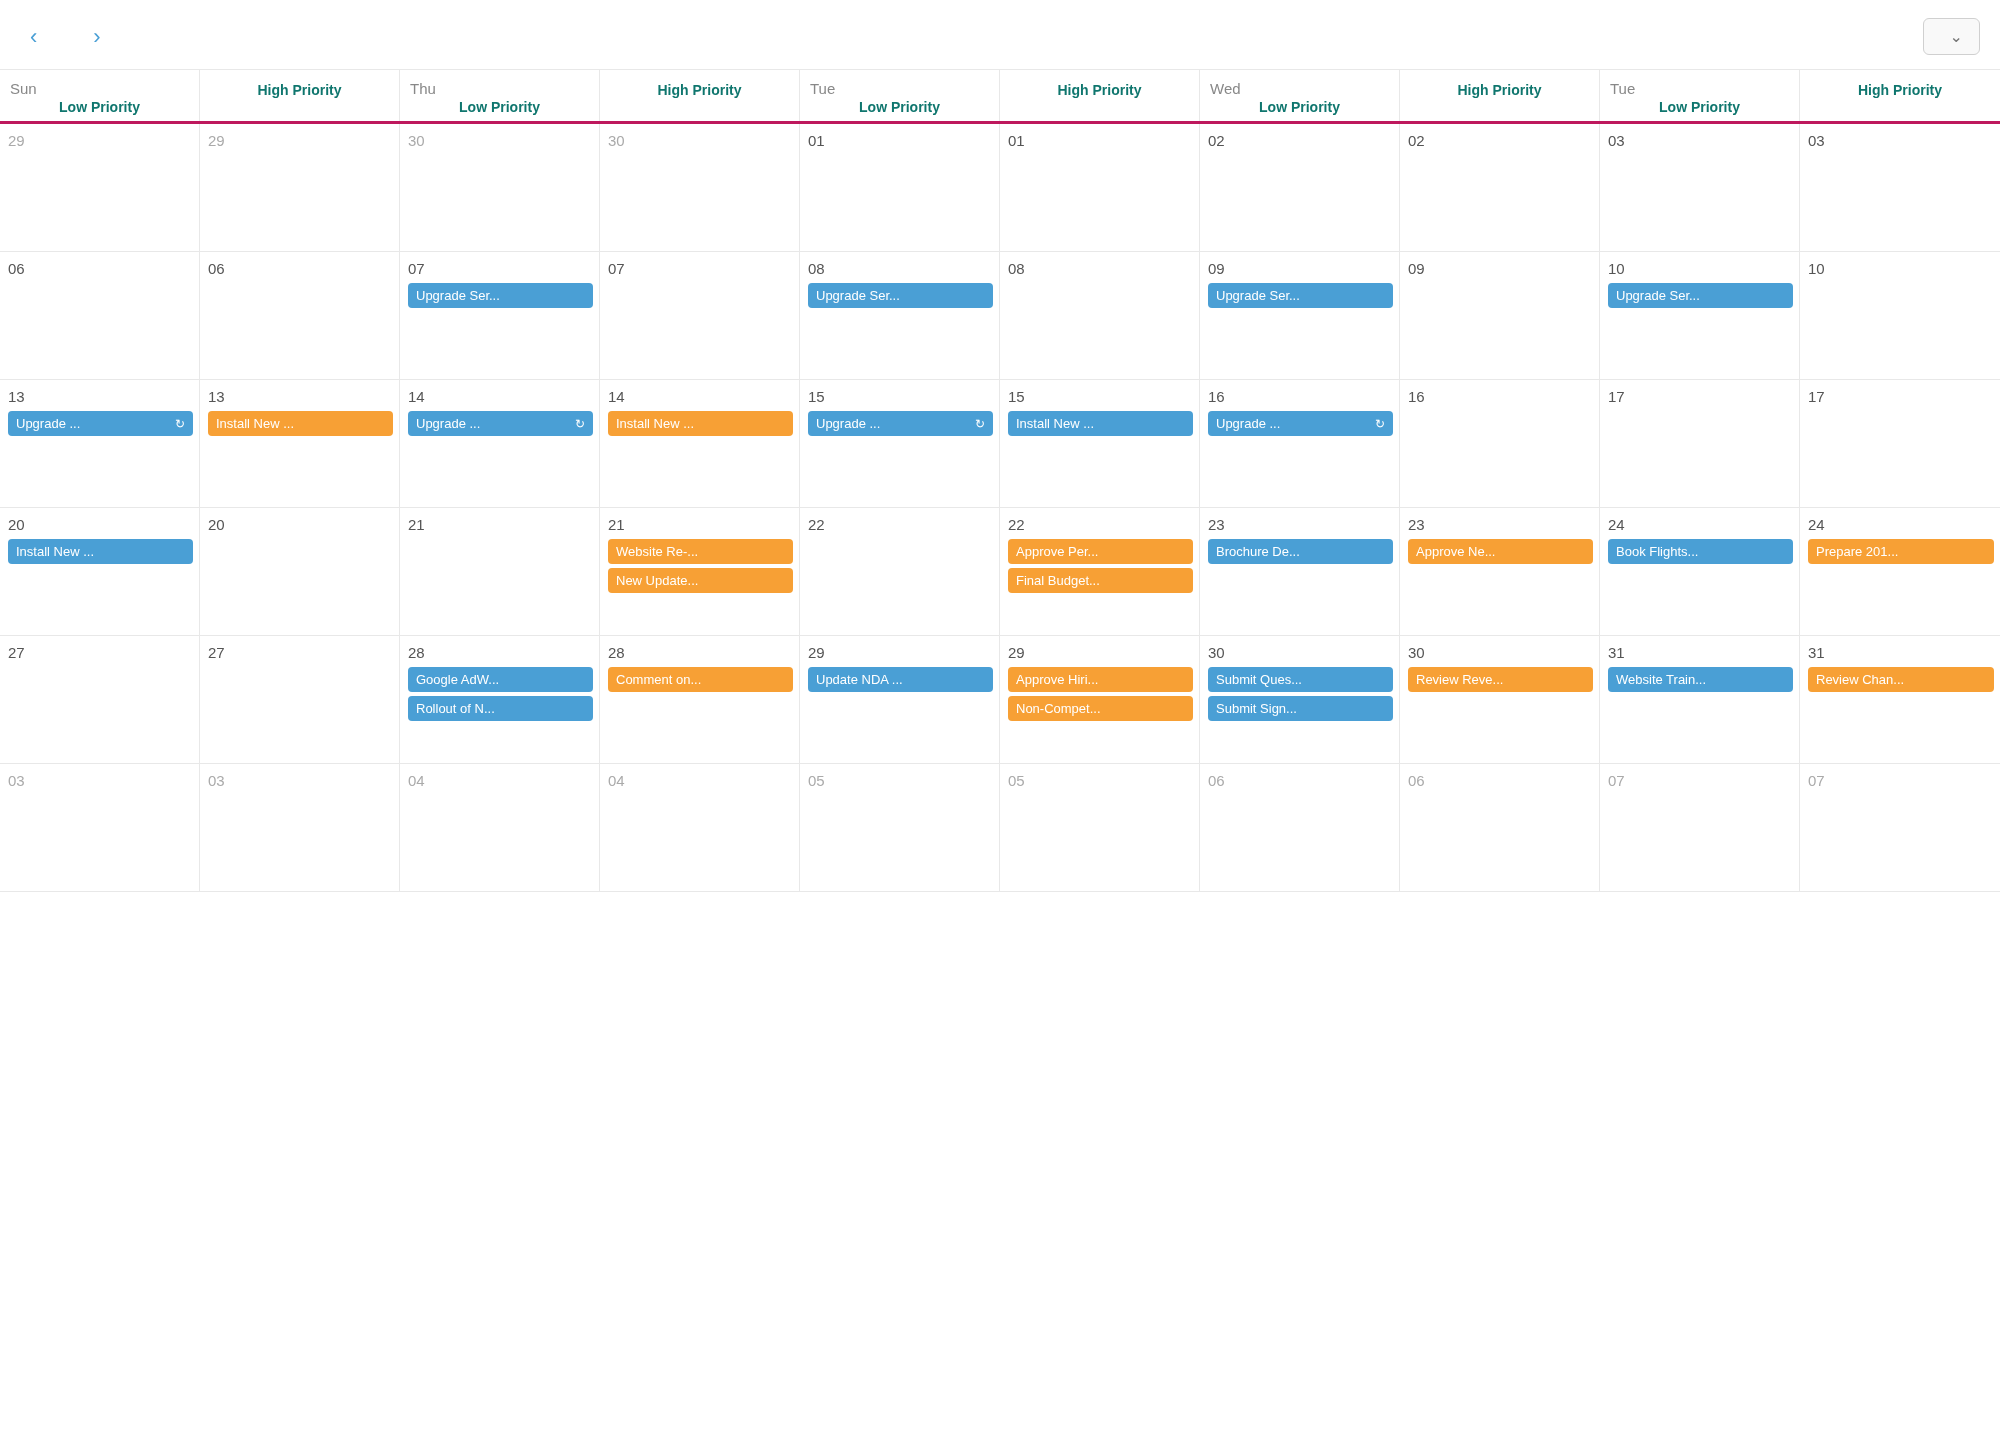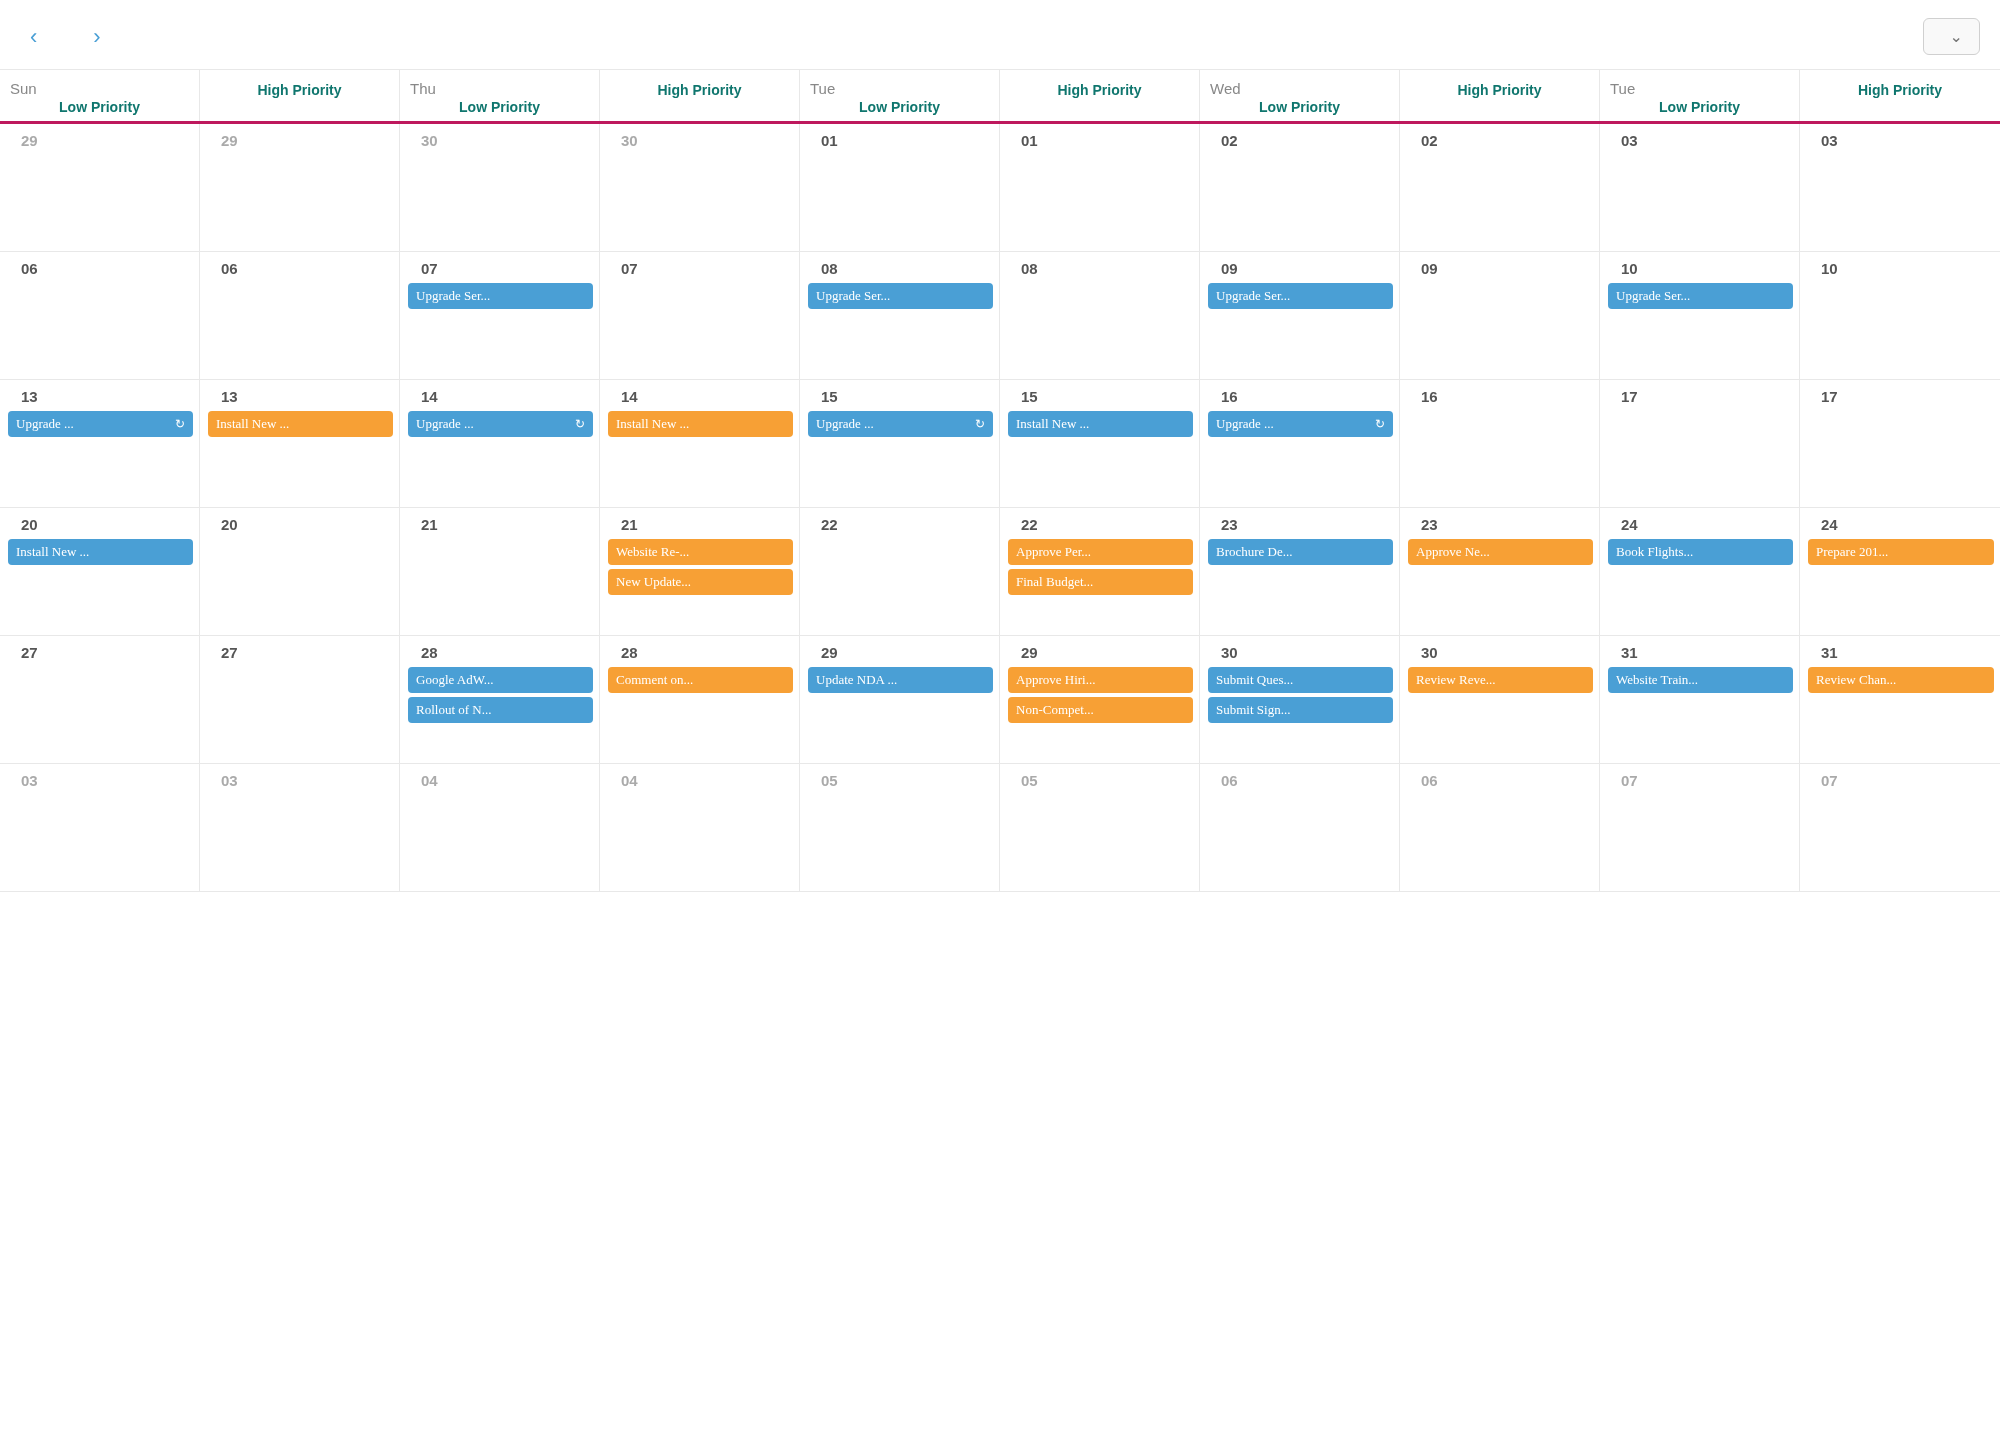--- a/index.html
+++ b/index.html
@@ -53,30 +53,30 @@
       border-right: 1px solid #e8e8e8;
       border-bottom: 1px solid #e8e8e8;
       min-height: 128px;
       padding: 8px 6px 6px 8px;
       vertical-align: top;
       position: relative;
     }
     .cal-cell:nth-child(10n) { border-right: none; }
 
     .cell-date {
-      font-size: 15px; color: #aaa; font-weight: 700; margin-bottom: 6px; display: block; margin-left: 13px;
+      font-size: 15px; color: #aaa; font-weight: 400; margin-bottom: 6px; display: block;
     }
     .cell-date.current-month { color: #555; }
 
     
     .event {
       display: flex; align-items: center; justify-content: space-between;
       border-radius: 4px; padding: 5px 8px; margin-bottom: 4px;
       font-size: 13px; font-weight: 500; color: #fff; cursor: pointer;
-      white-space: nowrap; overflow: hidden; font-family: Liberation Serif, serif;
+      white-space: nowrap; overflow: hidden;
     }
     .event.blue { background: #4a9fd5; }
     .event.orange { background: #f7a035; }
     .event-text { overflow: hidden; text-overflow: ellipsis; flex: 1; }
     .repeat-icon { font-size: 12px; margin-left: 6px; flex-shrink: 0; }
   </style>
 </head>
 <body>
 
 <div class="calendar-container">

